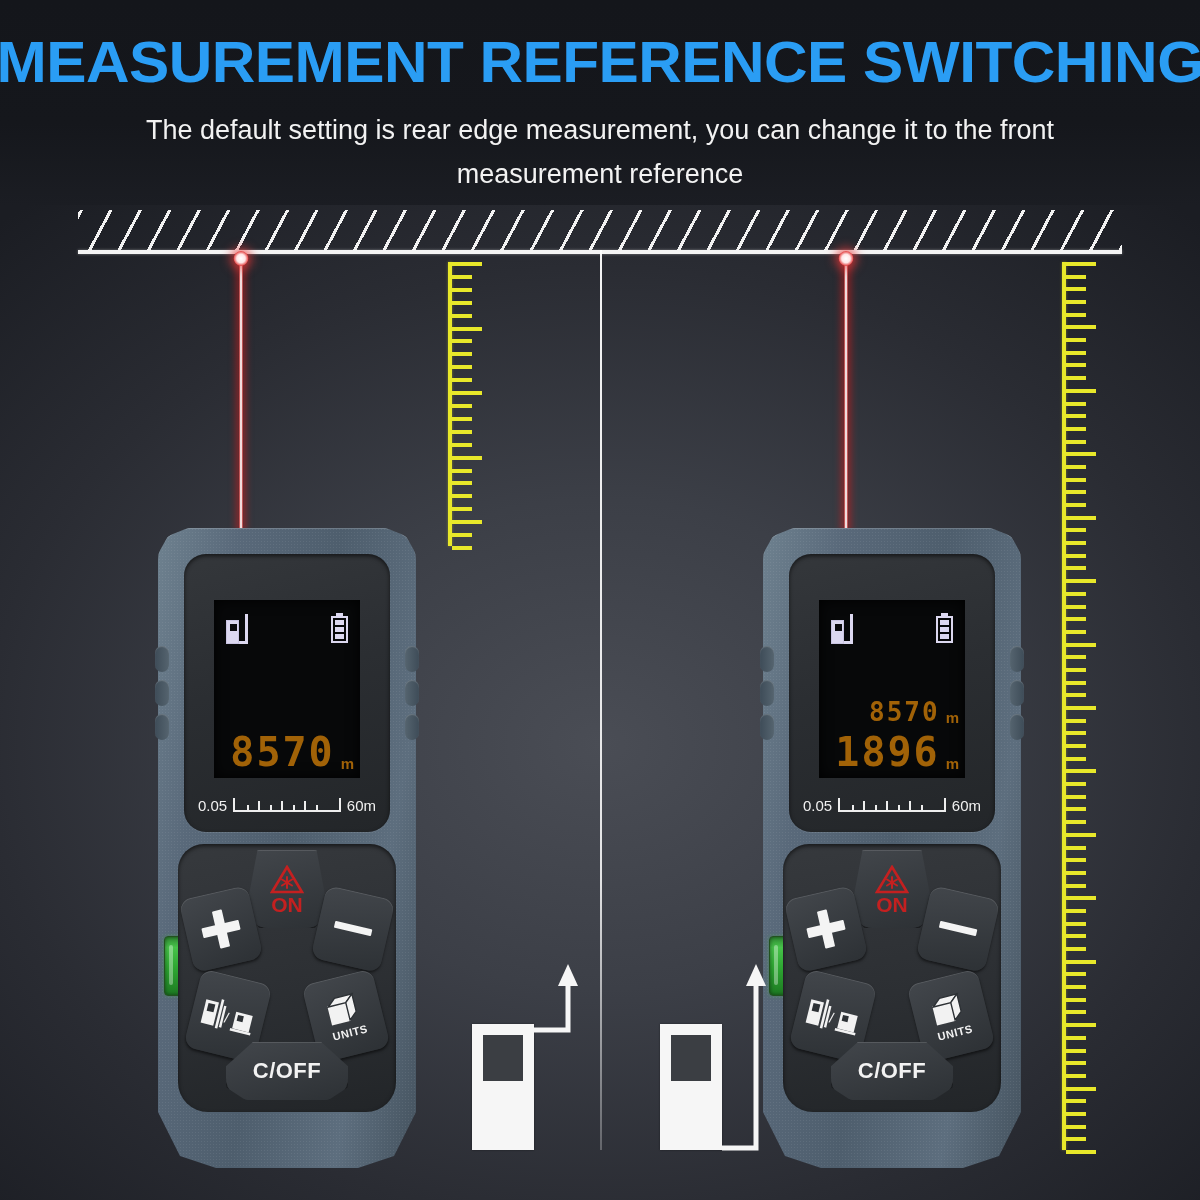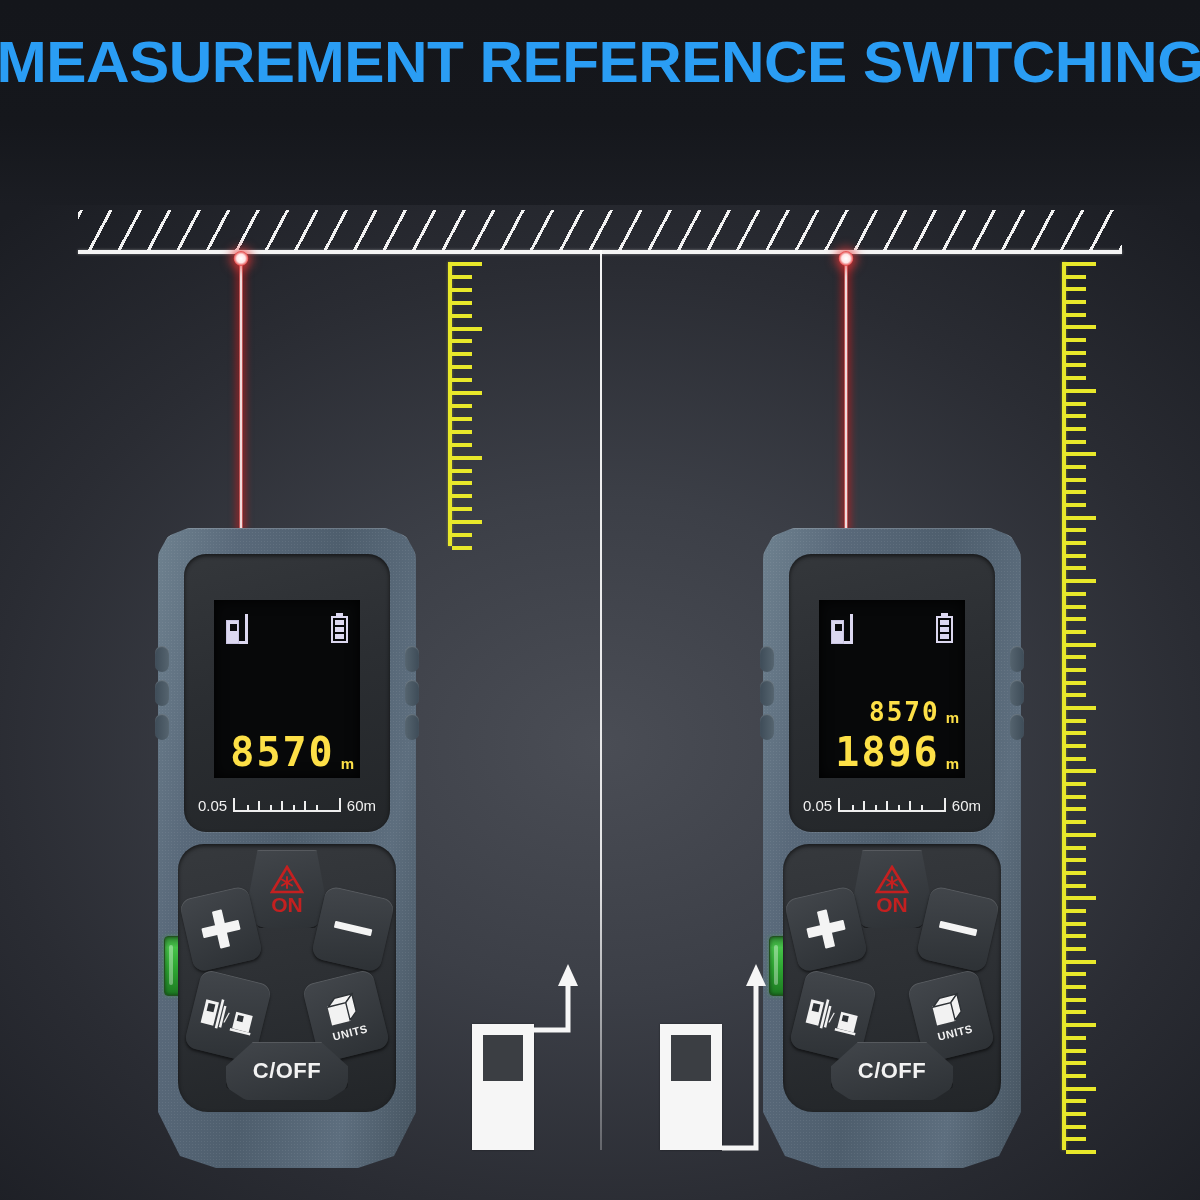--- a/index.html
+++ b/index.html
@@ -143,21 +143,21 @@
   .batt{position:absolute;right:12px;top:5px;width:17px;height:30px;}
   .batt .cap{position:absolute;left:5px;top:0;width:7px;height:3px;background:#dcd8f0;}
   .batt .shell2{
     position:absolute;left:0;top:3px;width:17px;height:27px;box-sizing:border-box;
     border:2px solid #dcd8f0;
   }
   .batt .seg{position:absolute;left:2px;width:9px;height:5px;background:#dcd8f0;}
 
   .readout{
     position:absolute;right:6px;bottom:6px;text-align:center;
-    color:#fde047;font-family:"DejaVu Sans Mono", monospace;
+    color:#a16207;font-family:"DejaVu Sans Mono", monospace;
     letter-spacing:2px;
   }
   .big-val{font-size:40px;line-height:40px;font-weight:bold;display:inline-block;}
   .small-val{font-size:26px;line-height:28px;font-weight:bold;display:inline-block;}
   .unit{font-size:15px;font-weight:bold;margin-left:6px;font-family:"Liberation Sans",sans-serif;letter-spacing:0;}
   .row{display:flex;align-items:flex-end;justify-content:flex-end;}
 
   .scalebar{
     position:absolute;left:14px;bottom:16px;width:178px;height:22px;
     display:flex;align-items:center;color:#f0f0f0;font-size:15px;
@@ -248,20 +248,21 @@
   .refdiag svg{position:absolute;left:0;top:0;overflow:visible;}
 </style>
 </head>
 <body>
 
 <div class="stage">
 
   <div class="top-band"></div>
 
   <div class="title">MEASUREMENT REFERENCE SWITCHING</div>
+  <div class="subtitle">The default setting is rear edge measurement, you can change it to the front measurement reference</div>
 
   <div class="ceiling">
     <div class="hatch"></div>
     <div class="ceiling-line"></div>
   </div>
 
   <div class="divider"></div>
 
   <div class="laser" id="laser-left" style="left:238px;top:258px;height:272px;">
     <div class="beam"></div>

